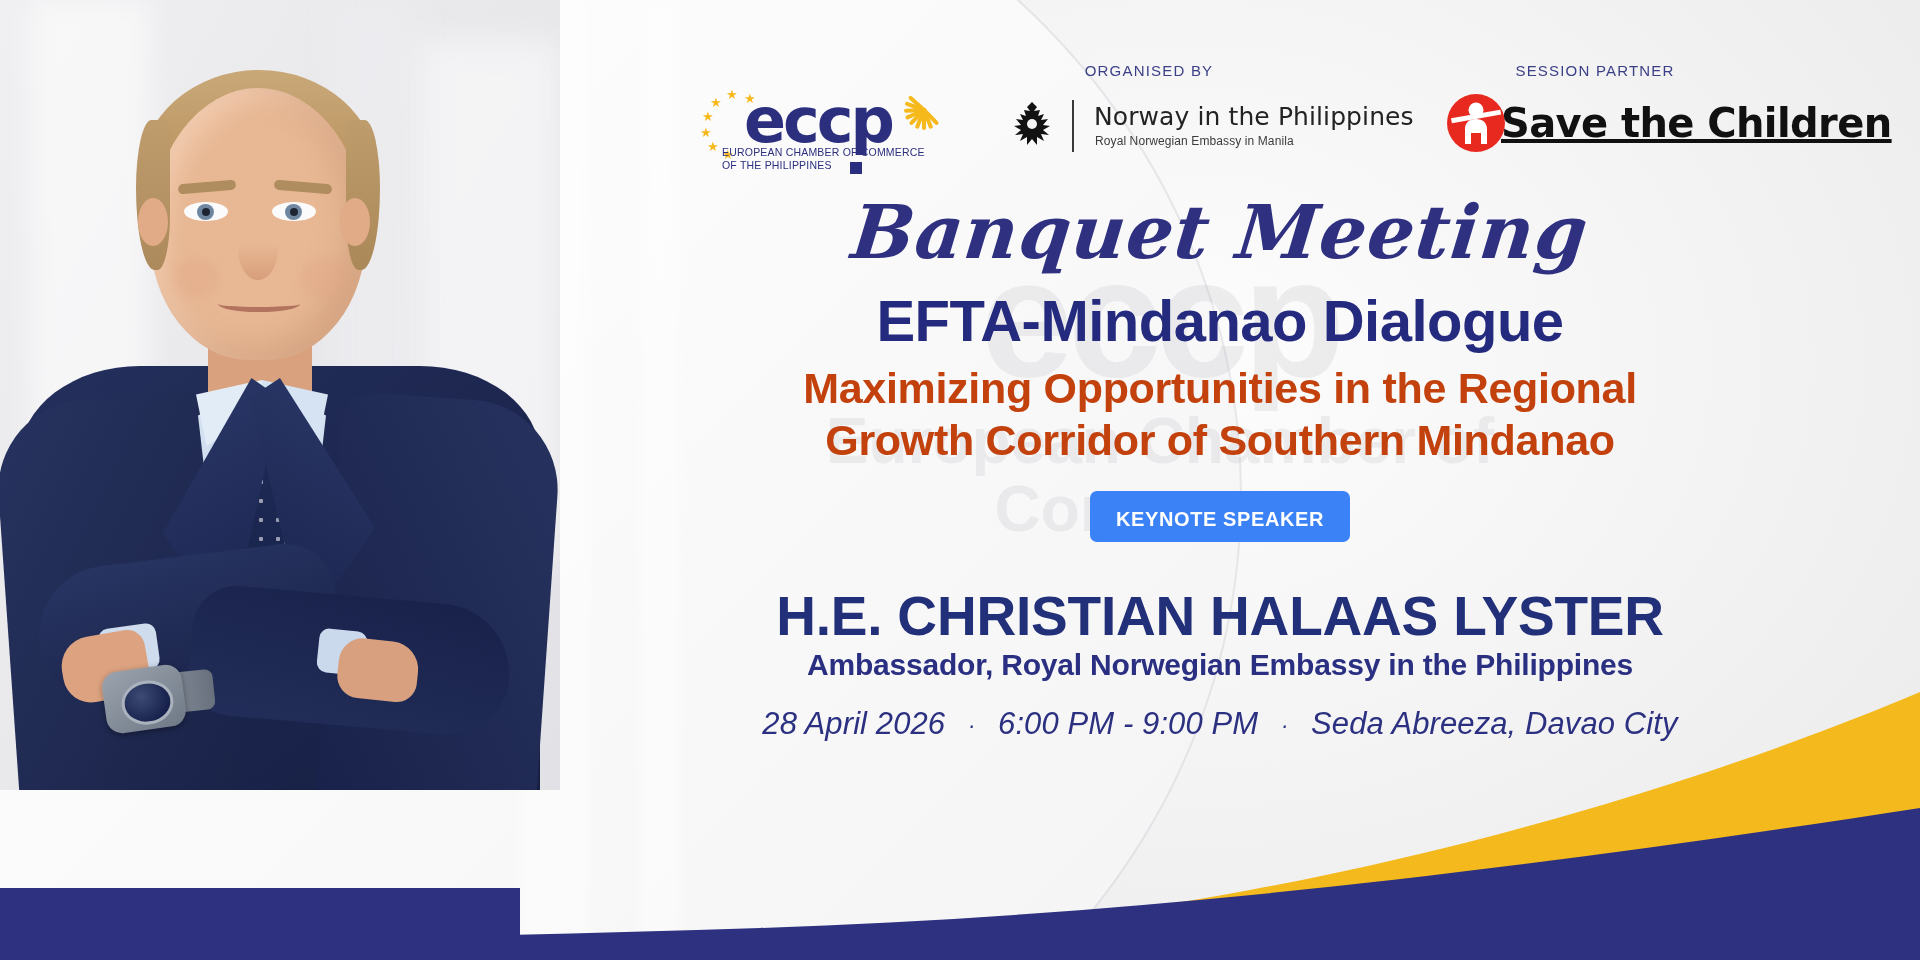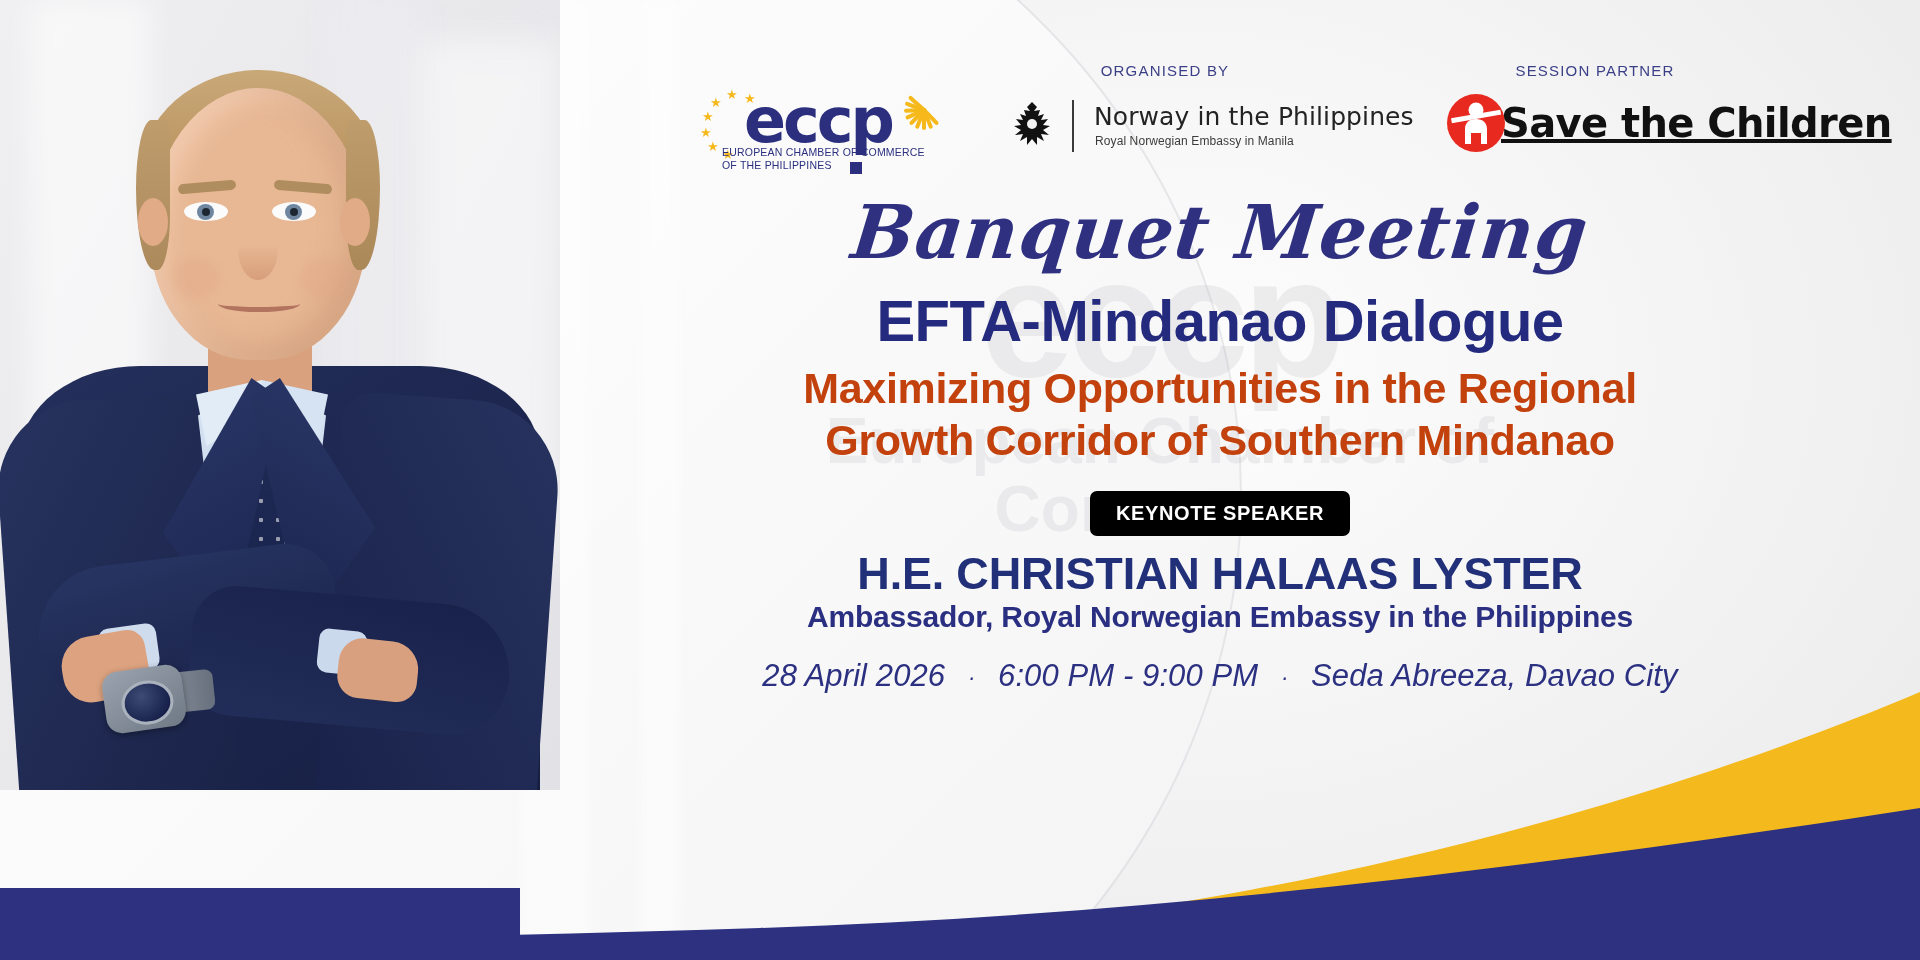--- a/index.html
+++ b/index.html
@@ -305,28 +305,28 @@
     font-family:"Liberation Sans", sans-serif;
   }
   .sub-title{
     margin-top:10px;
     font-size:43px; font-weight:700; color:#c2410c;
     line-height:1.22; letter-spacing:-.3px;
   }
   .badge{
     display:inline-block;
     margin-top:24px;
-    background:#000000; color:#fff;
+    background:#3b82f6; color:#fff;
     font-size:20px; font-weight:700; letter-spacing:.6px;
-    padding:11px 26px 11px 26px;
+    padding:17px 26px 11px 26px;
     border-radius:7px;
   }
   .speaker-name{
-    margin-top:12px;
-    font-size:45px; font-weight:700; color:#223079;
+    margin-top:42px;
+    font-size:55px; font-weight:700; color:#223079;
     letter-spacing:-.2px;
   }
   .speaker-role{
     margin-top:0;
     font-size:30px; font-weight:700; color:#2a2f82;
     letter-spacing:-.2px;
   }
   .meta{
     margin-top:24px;
     font-size:31px; color:#2b3080; font-weight:400;
@@ -433,21 +433,21 @@
           <i style="transform:rotate(-44deg)"></i>
         </div>
       </div>
       <div class="eccp-sub">
         <div>EUROPEAN CHAMBER OF COMMERCE</div>
         <div>OF THE PHILIPPINES</div>
       </div>
       <div class="eccp-sq"></div>
     </div>
 
-    <div class="logo-cell" style="left:310px; top:-8px; width:310px;">
+    <div class="logo-cell" style="left:294px; top:-8px; width:310px;">
       <div class="logo-label">ORGANISED BY</div>
     </div>
 
     <div class="logo-cell norway">
       <svg class="nw-crest" viewBox="0 0 44 54" aria-hidden="true">
         <path d="M22 2 L27 7 L24 11 L30 10 L28 16 L34 14 L31 20 L38 19 L33 25 L40 26 L33 30 L39 35 L31 34 L34 41 L27 37 L27 45 L22 39 L17 45 L17 37 L10 41 L13 34 L5 35 L11 30 L4 26 L11 25 L6 19 L13 20 L10 14 L16 16 L14 10 L20 11 L17 7 Z" fill="#121212"></path>
         <circle cx="22" cy="24" r="5" fill="#f4f4f5"></circle>
       </svg>
       <div class="nw-div"></div>
       <div class="nw-t1">Norway in the Philippines</div>

